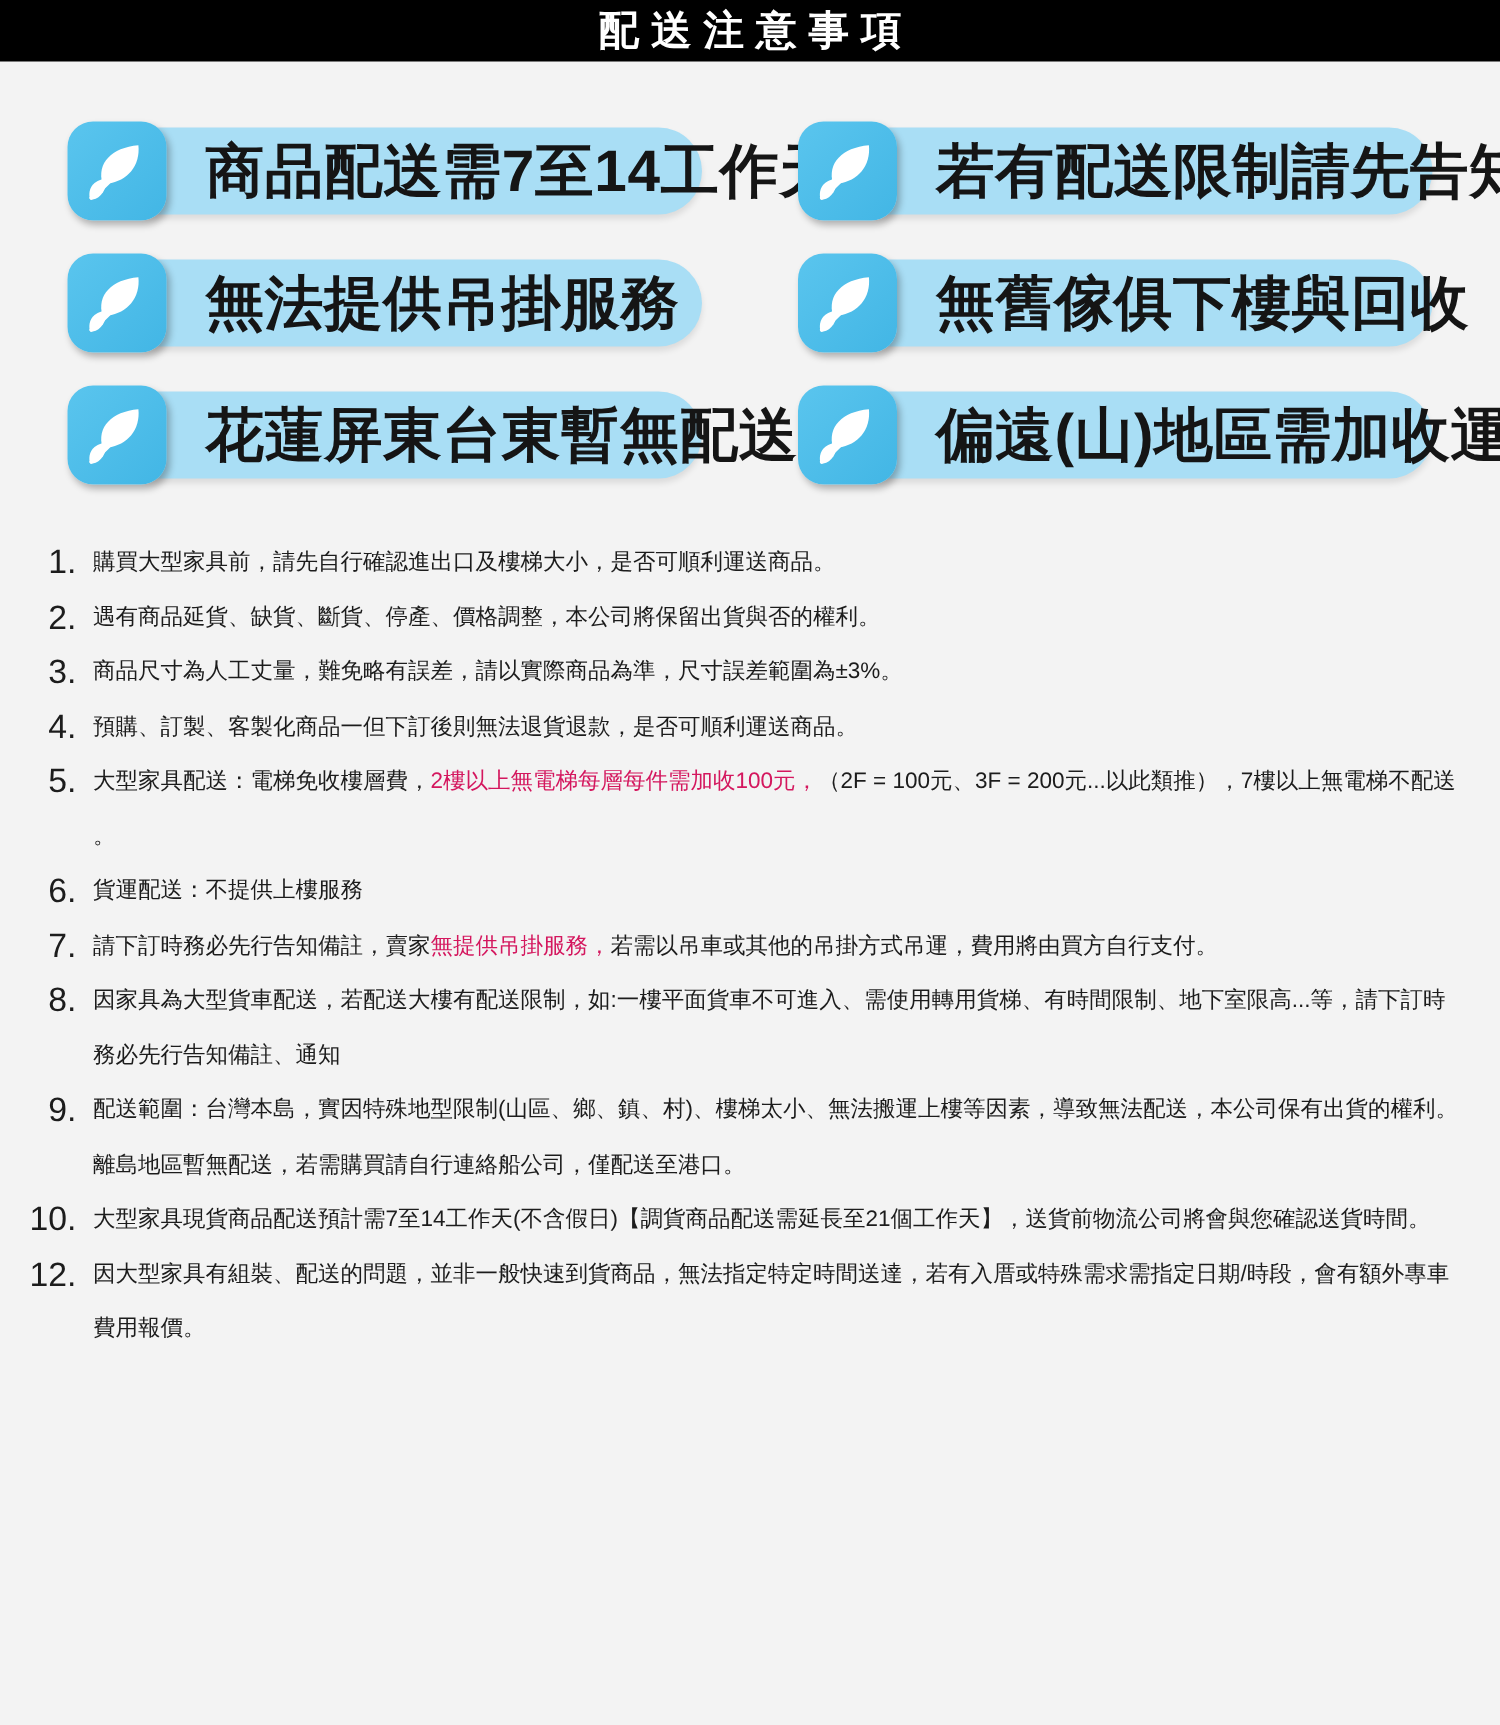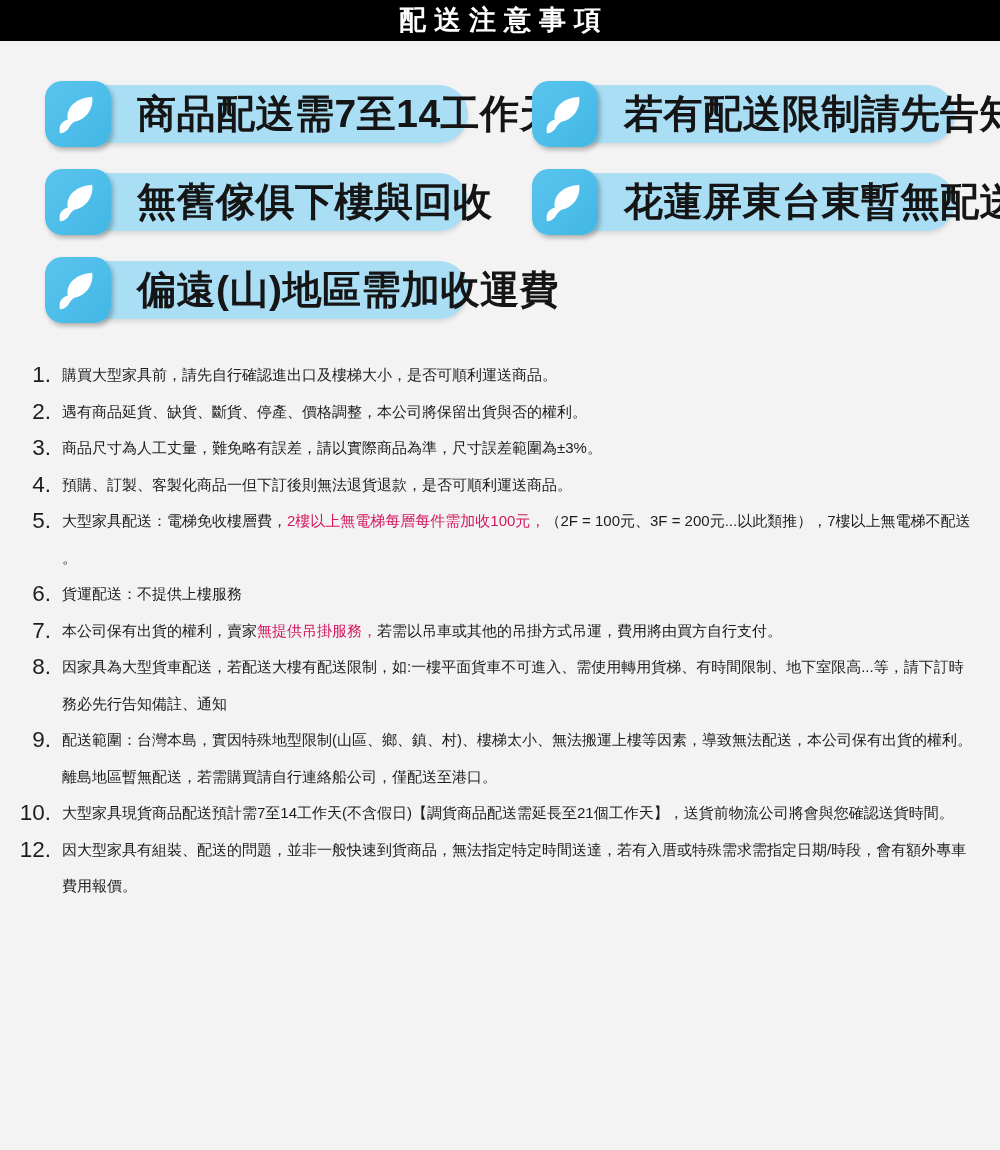--- a/index.html
+++ b/index.html
@@ -95,20 +95,32 @@
         <path d="M19 43 C14 25 27 11 51 9 C53 27 41 41 24 43 C22 43.2 20.5 43.2 19 43 Z" fill="#ffffff"></path>
         <path d="M9 56 C18 49 31 38 43 20" stroke="#ffffff" stroke-width="3.2" fill="none" stroke-linecap="round"></path>
         <path d="M8 57 C5.5 48 11 39.5 22 39 C23.5 48 17.5 56 10.5 57.3 C9.7 57.4 8.8 57.3 8 57 Z" fill="#ffffff"></path>
       </svg>
     </span>
     <span class="badge-pill">
       <span class="badge-label">若有配送限制請先告知</span>
     </span>
   </div>
 
+  <div class="badge">
+    <span class="badge-icon">
+      <svg viewBox="0 0 64 64" width="48" height="48" aria-hidden="true">
+        <path d="M19 43 C14 25 27 11 51 9 C53 27 41 41 24 43 C22 43.2 20.5 43.2 19 43 Z" fill="#ffffff"></path>
+        <path d="M9 56 C18 49 31 38 43 20" stroke="#ffffff" stroke-width="3.2" fill="none" stroke-linecap="round"></path>
+        <path d="M8 57 C5.5 48 11 39.5 22 39 C23.5 48 17.5 56 10.5 57.3 C9.7 57.4 8.8 57.3 8 57 Z" fill="#ffffff"></path>
+      </svg>
+    </span>
+    <span class="badge-pill">
+      <span class="badge-label">無法提供吊掛服務</span>
+    </span>
+  </div>
 
   <div class="badge">
     <span class="badge-icon">
       <svg viewBox="0 0 64 64" width="48" height="48" aria-hidden="true">
         <path d="M19 43 C14 25 27 11 51 9 C53 27 41 41 24 43 C22 43.2 20.5 43.2 19 43 Z" fill="#ffffff"></path>
         <path d="M9 56 C18 49 31 38 43 20" stroke="#ffffff" stroke-width="3.2" fill="none" stroke-linecap="round"></path>
         <path d="M8 57 C5.5 48 11 39.5 22 39 C23.5 48 17.5 56 10.5 57.3 C9.7 57.4 8.8 57.3 8 57 Z" fill="#ffffff"></path>
       </svg>
     </span>
     <span class="badge-pill">
@@ -169,21 +181,21 @@
     <p class="note-text"><span class="seg">大型家具配送：電梯免收樓層費，</span><span class="seg red">2樓以上無電梯每層每件需加收100元，</span><span class="seg">（2F = 100元、3F = 200元...以此類推），7樓以上無電梯不配送。</span></p>
   </li>
 
   <li class="note">
     <span class="note-number">6.</span>
     <p class="note-text"><span class="seg">貨運配送：不提供上樓服務</span></p>
   </li>
 
   <li class="note">
     <span class="note-number">7.</span>
-    <p class="note-text"><span class="seg">本公司保有出貨的權利，賣家</span><span class="seg red">無提供吊掛服務，</span><span class="seg">若需以吊車或其他的吊掛方式吊運，費用將由買方自行支付。</span></p>
+    <p class="note-text"><span class="seg">請下訂時務必先行告知備註，賣家</span><span class="seg red">無提供吊掛服務，</span><span class="seg">若需以吊車或其他的吊掛方式吊運，費用將由買方自行支付。</span></p>
   </li>
 
   <li class="note">
     <span class="note-number">8.</span>
     <p class="note-text"><span class="seg">因家具為大型貨車配送，若配送大樓有配送限制，如:一樓平面貨車不可進入、需使用轉用貨梯、有時間限制、地下室限高...等，請下訂時務必先行告知備註、通知</span></p>
   </li>
 
   <li class="note">
     <span class="note-number">9.</span>
     <p class="note-text"><span class="seg">配送範圍：台灣本島，實因特殊地型限制(山區、鄉、鎮、村)、樓梯太小、無法搬運上樓等因素，導致無法配送，本公司保有出貨的權利。離島地區暫無配送，若需購買請自行連絡船公司，僅配送至港口。</span></p>

